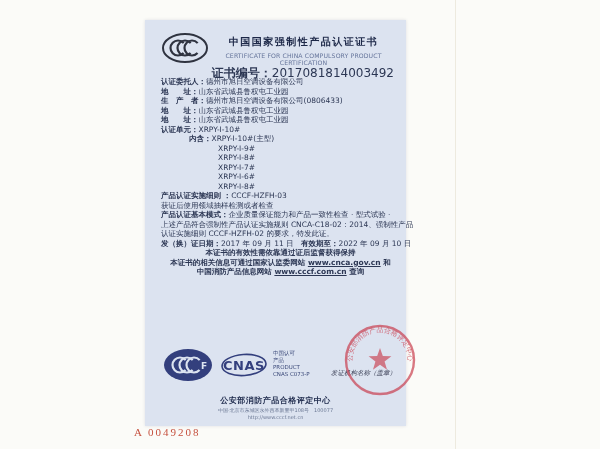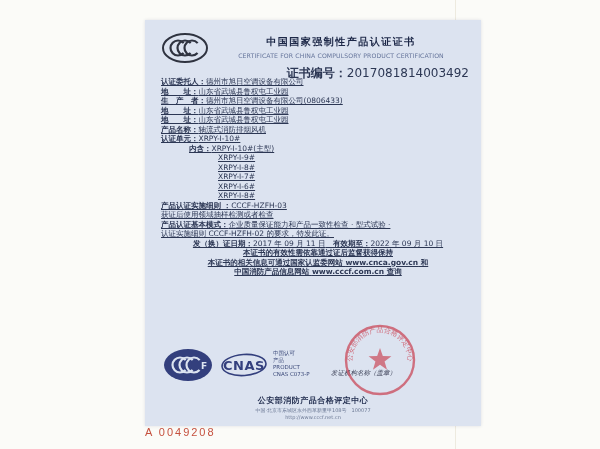--- a/index.html
+++ b/index.html
@@ -1,55 +1,55 @@
 <!DOCTYPE html>
 <html><head>
 <meta charset="utf-8">
 <style>
   html,body{margin:0;padding:0;}
   .canvas{position:relative;width:600px;height:449px;background:#fbfbf8;overflow:hidden;
           font-family:"DejaVu Sans","Liberation Sans",sans-serif;}
   .pagefold{position:absolute;left:455px;top:0;width:1px;height:449px;background:#edeadf;}
 
-  .cert{position:absolute;left:145px;top:20px;width:336px;height:406px;
+  .cert{position:absolute;left:145px;top:20px;width:261px;height:406px;
         background:#dce3f0;color:#2c3754;box-shadow:0 0 3px rgba(60,70,110,0.15);}
 
   .header{position:absolute;top:12px;left:8px;right:8px;display:flex;align-items:flex-start;}
   .ccc-logo{width:48px;height:32px;margin-left:8px;flex:none;}
   .titles{flex:1;text-align:center;padding-top:3px;}
   .t-cn{font-size:10px;font-weight:bold;letter-spacing:1.5px;color:#1c2747;}
   .t-en{font-size:6.2px;color:#66759b;margin-top:3px;letter-spacing:0.1px;}
 
   .certno{position:absolute;top:45px;right:12px;font-size:12px;color:#2c3754;}
   .certno .lb{font-weight:bold;}
 
   .body{position:absolute;top:57px;left:16px;right:6px;font-size:7.5px;line-height:9.5px;white-space:nowrap;}
-  .ln{height:9.5px;text-decoration:underline;}
+  .ln{height:9.5px;}
   .lb{font-weight:bold;}
   .inclusion{padding-left:28px;}
   .models{padding-left:57px;}
   .ct{text-align:center;}
   .gap{}
   .url{text-decoration:underline;}
   .semi{font-weight:600;}
 
   .cccf-logo{position:absolute;left:18px;top:328px;width:50px;height:34px;}
   .cnas-logo{position:absolute;left:76px;top:332px;width:46px;height:27px;}
   .acc-text{position:absolute;left:128px;top:330px;font-size:5.5px;line-height:7px;color:#3c4a7a;}
   .seal-caption{position:absolute;left:186px;top:349px;font-size:6.5px;font-style:italic;
                 font-family:"DejaVu Serif","Liberation Serif",serif;color:#3a3f55;white-space:nowrap;z-index:2;}
   .seal{position:absolute;left:195px;top:300px;width:80px;height:80px;z-index:3;opacity:0.85;}
 
   .footer-org{position:absolute;left:0;right:0;top:375px;text-align:center;
               font-size:8px;font-weight:bold;color:#1f2b4d;letter-spacing:0.5px;}
   .footer-addr{position:absolute;left:0;right:0;top:387px;text-align:center;font-size:5px;color:#6b7894;}
   .footer-web{position:absolute;left:0;right:0;top:394px;text-align:center;font-size:5px;color:#6b7894;}
 
-  .serial{position:absolute;left:145px;top:426px;color:#c5503e;
-          font-family:Liberation Sans, sans-serif;font-size:11px;letter-spacing:2px;}
+  .serial{position:absolute;left:134px;top:426px;color:#c5503e;
+          font-family:Liberation Serif, serif;font-size:11px;letter-spacing:2px;}
 </style>
 </head>
 <body>
 
 <div class="canvas">
   <div class="pagefold"></div>
 
   <div class="cert">
 
     <div class="header">
@@ -68,31 +68,31 @@
     <div class="certno">
       <span class="lb">证书编号：</span><span>2017081814003492</span>
     </div>
 
     <div class="body">
       <div class="ln"><span class="lb">认证委托人：</span><span>德州市旭日空调设备有限公司</span></div>
       <div class="ln"><span class="lb">地　　址：</span><span>山东省武城县鲁权屯工业园</span></div>
       <div class="ln"><span class="lb">生　产　者：</span><span>德州市旭日空调设备有限公司(0806433)</span></div>
       <div class="ln"><span class="lb">地　　址：</span><span>山东省武城县鲁权屯工业园</span></div>
       <div class="ln"><span class="lb">地　　址：</span><span>山东省武城县鲁权屯工业园</span></div>
-      <div class="ln"><span class="lb">产品名称：</span><span>轴流式消防排烟风机</span></div>
       <div class="ln"><span class="lb">认证单元：</span><span>XRPY-I-10#</span></div>
       <div class="ln inclusion"><span class="lb">内含：</span><span>XRPY-I-10#(主型)</span></div>
       <div class="ln models"><span>XRPY-I-9#</span></div>
       <div class="ln models"><span>XRPY-I-8#</span></div>
       <div class="ln models"><span>XRPY-I-7#</span></div>
       <div class="ln models"><span>XRPY-I-6#</span></div>
       <div class="ln models"><span>XRPY-I-8#</span></div>
       <div class="ln"><span class="lb">产品认证实施细则 ：</span><span>CCCF-HZFH-03</span></div>
       <div class="ln"><span>获证后使用领域抽样检测或者检查</span></div>
       <div class="ln"><span class="lb">产品认证基本模式：</span><span>企业质量保证能力和产品一致性检查 · 型式试验 ·</span></div>
+      <div class="ln"><span>上述产品符合强制性产品认证实施规则 CNCA-C18-02：2014、强制性产品</span></div>
       <div class="ln"><span>认证实施细则 CCCF-HZFH-02 的要求，特发此证。</span></div>
       <div class="ln ct"><span class="lb">发（换）证日期：</span><span>2017 年 09 月 11 日</span><span>　</span><span class="lb">有效期至：</span><span>2022 年 09 月 10 日</span></div>
       <div class="ln ct gap semi"><span>本证书的有效性需依靠通过证后监督获得保持</span></div>
       <div class="ln ct semi"><span>本证书的相关信息可通过国家认监委网站 </span><span class="url">www.cnca.gov.cn</span><span> 和</span></div>
       <div class="ln ct semi"><span>中国消防产品信息网站 </span><span class="url">www.cccf.com.cn</span><span> 查询</span></div>
     </div>
 
     <svg class="cccf-logo" viewBox="0 0 50 34">
       <ellipse cx="25" cy="17" rx="24" ry="16" fill="#333f7d"></ellipse>
       <circle cx="17" cy="17" r="7.5" fill="none" stroke="#dce3f0" stroke-width="2.2" stroke-dasharray="36 11" stroke-dashoffset="41.5"></circle>

